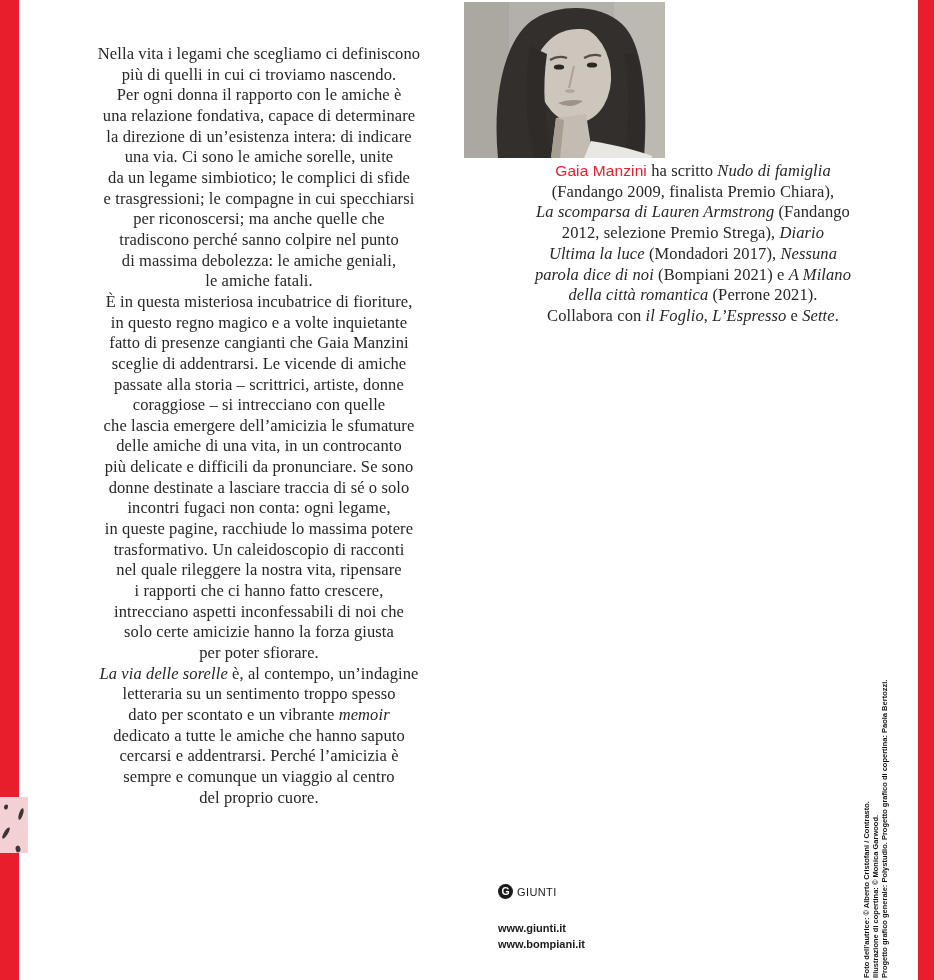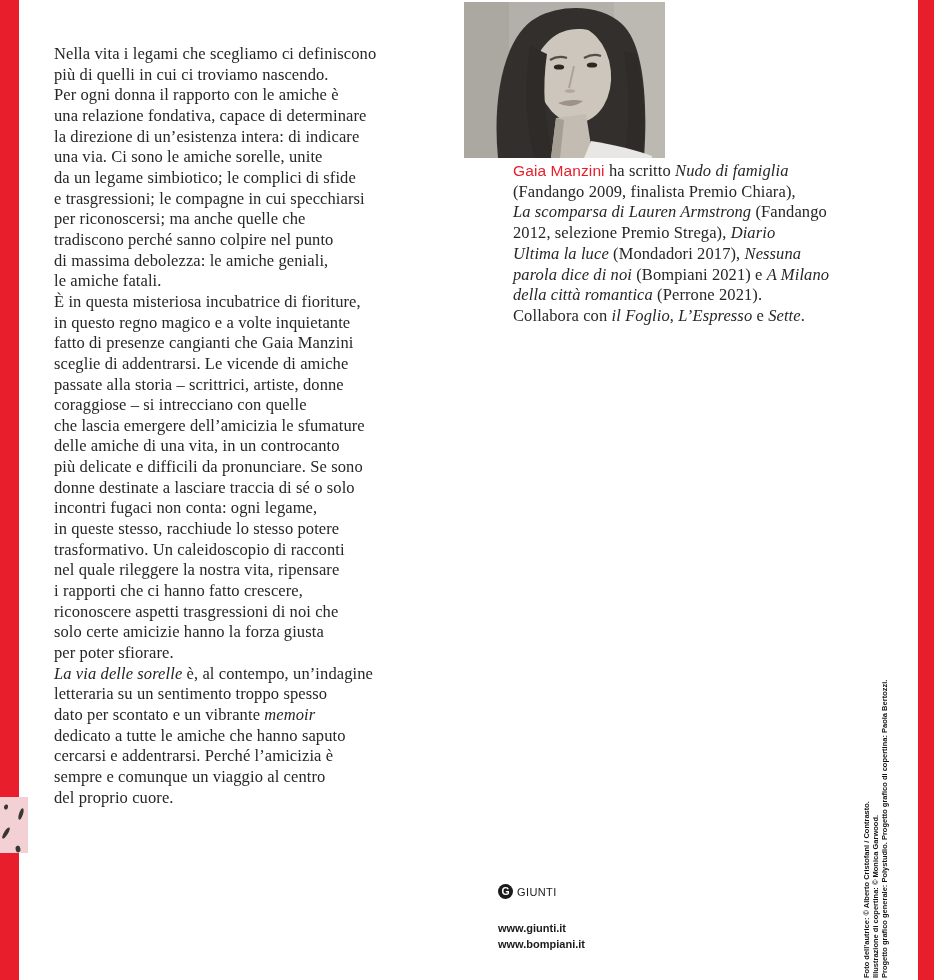--- a/index.html
+++ b/index.html
@@ -18,21 +18,21 @@
   .color-bar{position:absolute;top:0;height:100%;background:var(--red);}
   #left-bar{left:0;width:19px;}
   #right-bar{right:0;width:16px;}
 
   
   #synopsis{
     position:absolute;left:54px;top:44px;width:410px;
     font-size:16.5px;line-height:20.65px;
     letter-spacing:0.1px;
   }
-  .tline{white-space:nowrap;}
+  .tline{white-space:nowrap;text-align:center;}
   .seg-i{font-style:italic;}
   .seg-rb{
     font-family:"Liberation Sans","DejaVu Sans",sans-serif;
     font-weight:normal;color:var(--red);font-size:15.5px;
   }
 
   
   #photo{position:absolute;left:464px;top:2px;width:201px;height:156px;}
   #photo svg{display:block;}
 
@@ -93,25 +93,25 @@
       <div class="tline"><span>in questo regno magico e a volte inquietante</span></div>
       <div class="tline"><span>fatto di presenze cangianti che Gaia Manzini</span></div>
       <div class="tline"><span>sceglie di addentrarsi. Le vicende di amiche</span></div>
       <div class="tline"><span>passate alla storia – scrittrici, artiste, donne</span></div>
       <div class="tline"><span>coraggiose – si intrecciano con quelle</span></div>
       <div class="tline"><span>che lascia emergere dell’amicizia le sfumature</span></div>
       <div class="tline"><span>delle amiche di una vita, in un controcanto</span></div>
       <div class="tline"><span>più delicate e difficili da pronunciare. Se sono</span></div>
       <div class="tline"><span>donne destinate a lasciare traccia di sé o solo</span></div>
       <div class="tline"><span>incontri fugaci non conta: ogni legame,</span></div>
-      <div class="tline"><span>in queste stesso, racchiude lo stesso potere</span></div>
+      <div class="tline"><span>in queste pagine, racchiude lo massima potere</span></div>
       <div class="tline"><span>trasformativo. Un caleidoscopio di racconti</span></div>
       <div class="tline"><span>nel quale rileggere la nostra vita, ripensare</span></div>
       <div class="tline"><span>i rapporti che ci hanno fatto crescere,</span></div>
-      <div class="tline"><span>riconoscere aspetti trasgressioni di noi che</span></div>
+      <div class="tline"><span>intrecciano aspetti inconfessabili di noi che</span></div>
       <div class="tline"><span>solo certe amicizie hanno la forza giusta</span></div>
       <div class="tline"><span>per poter sfiorare.</span></div>
       <div class="tline"><span class="seg-i">La via delle sorelle</span><span> è, al contempo, un’indagine</span></div>
       <div class="tline"><span>letteraria su un sentimento troppo spesso</span></div>
       <div class="tline"><span>dato per scontato e un vibrante </span><span class="seg-i">memoir</span></div>
       <div class="tline"><span>dedicato a tutte le amiche che hanno saputo</span></div>
       <div class="tline"><span>cercarsi e addentrarsi. Perché l’amicizia è</span></div>
       <div class="tline"><span>sempre e comunque un viaggio al centro</span></div>
       <div class="tline"><span>del proprio cuore.</span></div>
     </div>

